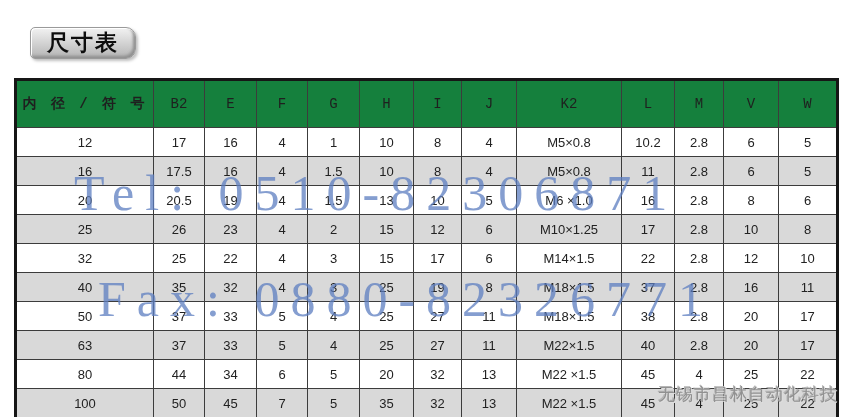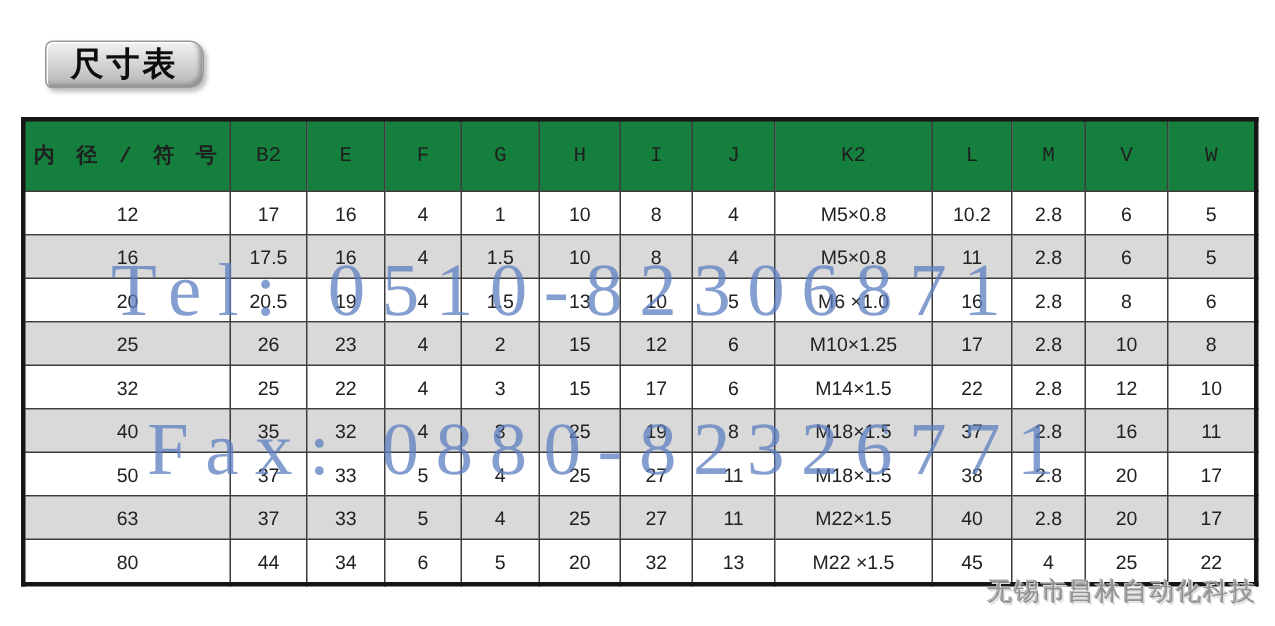--- a/index.html
+++ b/index.html
@@ -224,19 +224,34 @@
           <td>5</td>
           <td>20</td>
           <td>32</td>
           <td>13</td>
           <td>M22 ×1.5</td>
           <td>45</td>
           <td>4</td>
           <td>25</td>
           <td>22</td>
         </tr>
+        <tr>
+          <td>100</td>
+          <td>50</td>
+          <td>45</td>
+          <td>7</td>
+          <td>5</td>
+          <td>35</td>
+          <td>32</td>
+          <td>13</td>
+          <td>M22 ×1.5</td>
+          <td>45</td>
+          <td>4</td>
+          <td>25</td>
+          <td>22</td>
+        </tr>
       </tbody>
   </table>
 </div>
 
 <div class="wm wm-tel">Tel: 0510-82306871</div>
 <div class="wm wm-fax">Fax: 0880-82326771</div>
 <div class="wm-company">无锡市昌林自动化科技</div>
 
 </body></html>

